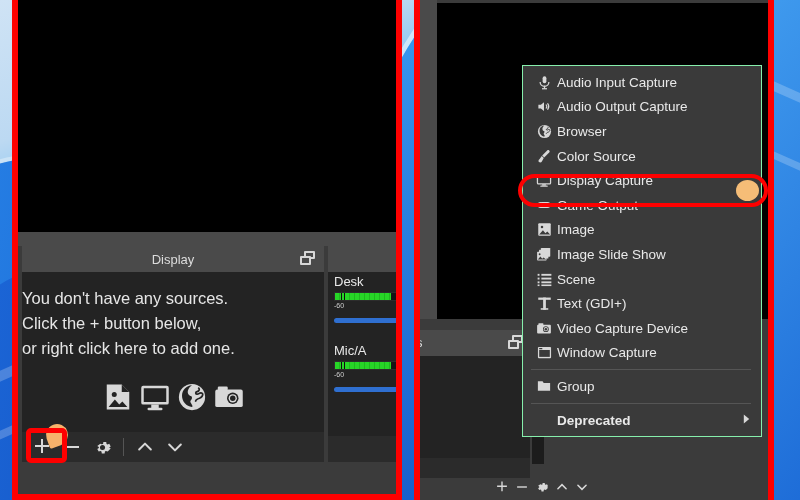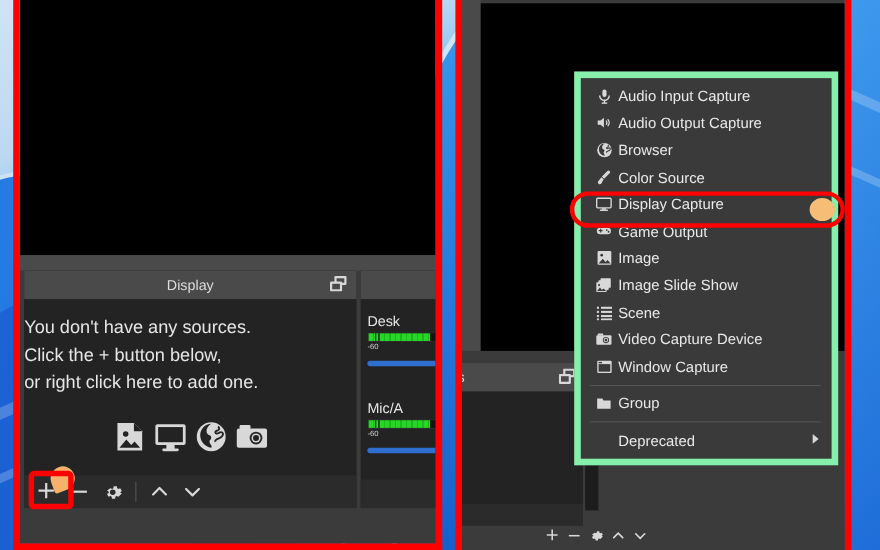--- a/index.html
+++ b/index.html
@@ -52,21 +52,21 @@
   #sources-icons{position:absolute;left:0;top:110px;width:100%;
     display:flex;justify-content:center;gap:7px;}
   #sources-icons svg{display:block;}
   #sources-toolbar{position:absolute;left:0;bottom:0;width:100%;height:30px;
     background:#2b2b2b;display:flex;align-items:center;gap:2px;padding-left:6px;
     box-sizing:border-box;}
   #sources-toolbar .tb-sep{width:1px;height:18px;background:#555;margin:0 5px;}
   .tb-btn{width:28px;height:26px;display:flex;align-items:center;justify-content:center;}
 
   #mixer-dock{position:absolute;left:310px;top:246px;width:86px;height:216px;}
-  .mx-item{padding:12px 6px 0 6px;}
+  .mx-item{padding:2px 6px 0 6px;}
   .mx-name{color:#e8e8e8;font-size:13px;white-space:nowrap;overflow:hidden;}
   .mx-meter{height:9px;margin-top:3px;position:relative;background:#151515;
     border:1px solid #2d2d2d;box-sizing:border-box;}
   .mx-meter .fill{position:absolute;left:0;top:0;bottom:0;width:78%;
     background:repeating-linear-gradient(90deg,#27d627 0 4px,#1eb81e 4px 5px);}
   .mx-meter .tick{position:absolute;top:0;bottom:0;width:1px;background:#0d0d0d;}
   .mx-db{color:#cfcfcf;font-size:7px;margin-top:1px;}
   .mx-slider{margin-top:9px;height:5px;background:#2f6fd0;border-radius:3px;}
   #mixer-bottom{position:absolute;left:0;bottom:0;width:100%;height:26px;background:#2b2b2b;}
 
@@ -89,27 +89,27 @@
   #r-sources-foot{position:absolute;left:0;bottom:0;width:100%;height:22px;background:#2b2b2b;}
   #r-mixer{position:absolute;left:112px;top:338px;width:12px;height:126px;background:#1c1c1c;}
   #r-mixer .knob{position:absolute;left:1px;top:52px;width:9px;height:9px;
     background:#2f9ec4;border-radius:50%;}
   #r-bottom-bar{position:absolute;left:0;bottom:0;width:348px;height:22px;background:#3b3b3b;}
   #r-toolbar{position:absolute;left:74px;bottom:0px;height:22px;
     display:flex;align-items:center;gap:4px;}
 
   
   #ctx-menu{position:absolute;left:522px;top:65px;width:240px;
-    background:#3a3a3a;border:6px solid #86efac;box-sizing:border-box;
+    background:#3a3a3a;border:1px solid #86efac;box-sizing:border-box;
     padding:4px 0;z-index:40;}
   .mi{height:24.6px;display:flex;align-items:center;padding-left:8px;
     color:#e9e9e9;font-size:13.5px;position:relative;box-sizing:border-box;}
   .mi .mi-icon{width:26px;min-width:26px;display:flex;align-items:center;justify-content:center;}
   .mi .mi-label{white-space:nowrap;}
-  .mi.no-icon .mi-label{padding-left:26px;}
+  .mi.no-icon .mi-label{padding-left:26px;font-weight:bold;}
   .mi .sub-arrow{position:absolute;right:10px;top:50%;transform:translateY(-50%);}
   .mi-sep{height:1px;background:#555;margin:4px 10px 4px 8px;}
 
   
   #highlight-pill{position:absolute;left:518px;top:174px;width:250px;height:33px;
     border:4px solid #fe0000;border-radius:18px;box-sizing:border-box;z-index:45;
     pointer-events:none;}
   #cursor-right{position:absolute;left:736px;top:180px;width:23px;height:21px;
     background:#f6bd77;border-radius:50%;z-index:46;}
 
@@ -398,20 +398,32 @@
             <rect x="7" y="9" width="16" height="3"></rect>
             <rect x="7" y="15" width="16" height="3"></rect>
             <rect x="7" y="20" width="16" height="2.5"></rect>
           </g>
         </svg>
       </span>
     <span class="mi-label">Scene</span>
   </div>
   <div class="mi">
     <span class="mi-icon">
+      <svg width="15" height="15" viewBox="0 0 24 24">
+          <g class="icon-w">
+            <rect x="2" y="2.5" width="20" height="3.6"></rect>
+            <rect x="9.8" y="2.5" width="4.4" height="19.5"></rect>
+            <rect x="6" y="19.5" width="12" height="2.5"></rect>
+          </g>
+        </svg>
+      </span>
+    <span class="mi-label">Text (GDI+)</span>
+  </div>
+  <div class="mi">
+    <span class="mi-icon">
       <svg width="16" height="15" viewBox="0 0 24 24">
           <rect class="icon-w" x="1" y="6" width="22" height="14" rx="1.5"></rect>
           <rect class="icon-w" x="3" y="3.5" width="8" height="3" rx="1"></rect>
           <circle cx="15" cy="13" r="4.6" fill="#3a3a3a"></circle>
           <circle class="icon-w" cx="15" cy="13" r="3.3"></circle>
           <circle cx="15" cy="13" r="2" fill="#3a3a3a"></circle>
         </svg>
       </span>
     <span class="mi-label">Video Capture Device</span>
   </div>

